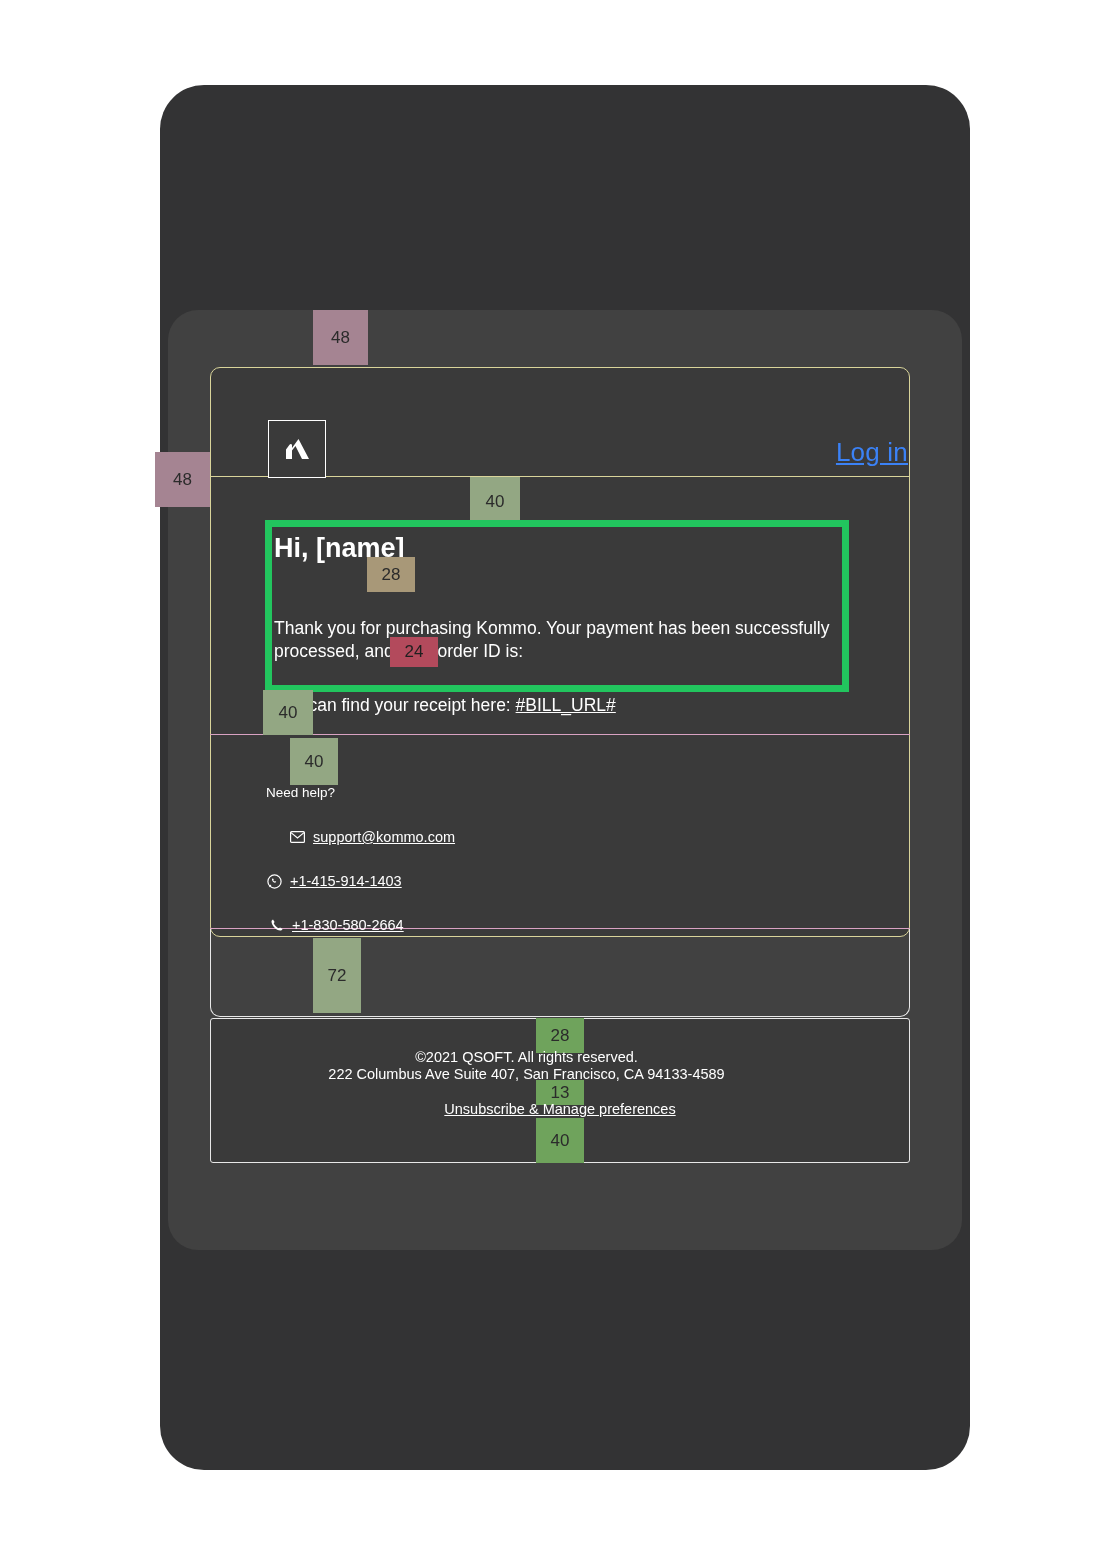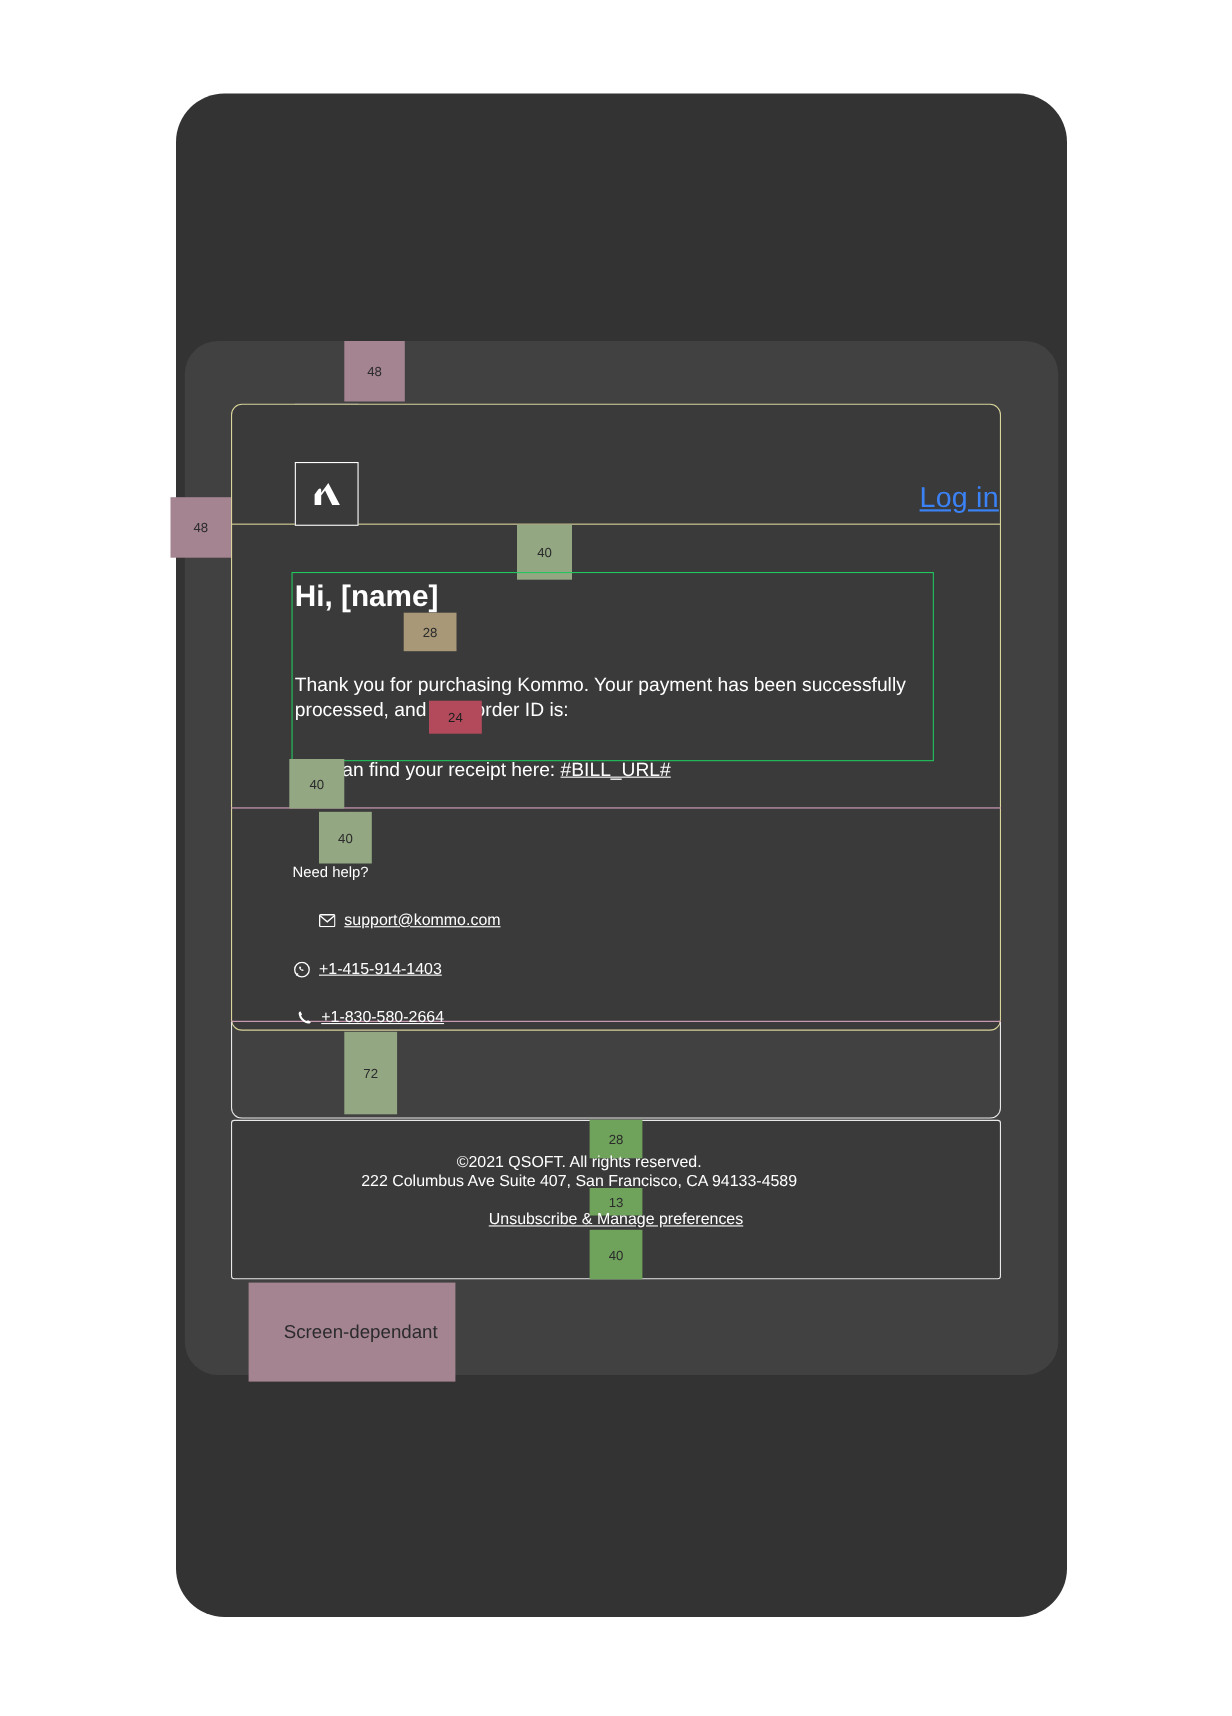--- a/index.html
+++ b/index.html
@@ -75,21 +75,21 @@
   .login-link {
     position: absolute; right: 212px; top: 437px;
     color: #3b82f6; font-size: 26px; text-decoration: underline;
     letter-spacing: .2px;
   }
 
   
   .text-box {
     position: absolute; left: 265px; top: 520px;
     width: 584px; height: 172px;
-    border: 1px solid #22c55e;
+    border: 7px solid #22c55e;
     padding: 6px 0 0 2px;
     color: #ffffff;
   }
   .greeting {
     font-size: 27px; font-weight: bold; line-height: 1.18;
     margin-bottom: 52px;
   }
   .body-para {
     font-size: 17.5px; line-height: 1.34; font-weight: 400;
   }
@@ -123,21 +123,21 @@
     text-align: center;
   }
   .footer-unsub a {
     color:#ffffff; font-size: 14.5px; text-decoration: underline;
   }
 
   
   .chip {
     position: absolute;
     display: flex; align-items: center; justify-content: center;
-    color: #2b2b2b; font-size: 12px;
+    color: #2b2b2b; font-size: 17px;
     font-family: "Liberation Sans", sans-serif;
   }
   .chip.mauve  { background: #a58492; }
   .chip.blue   { background: #78899e; }
   .chip.sage   { background: #93a783; }
   .chip.tan    { background: #a89878; }
   .chip.crim   { background: #b34a5c; color:#1f1f1f; }
   .chip.green  { background: #6fa35c; }
 
   .chip.label { font-size: 17px; color:#2b2b2b; justify-content:flex-start; padding-left: 32px; }
@@ -238,15 +238,14 @@
   </div>
 
   <div class="chip green" style="left:536px; top:1080px; width:48px; height:25px;">13</div>
 
   <div class="footer-unsub">
     <a href="#">Unsubscribe &amp; Manage preferences</a>
   </div>
 
   <div class="chip green" style="left:536px; top:1118px; width:48px; height:45px;">40</div>
 
-  <div class="chip mauve label" style="left:226px; top:1166px; width:188px; height:90px;">Screen-dependant</div>
 
 </div>
 
 </body></html>

